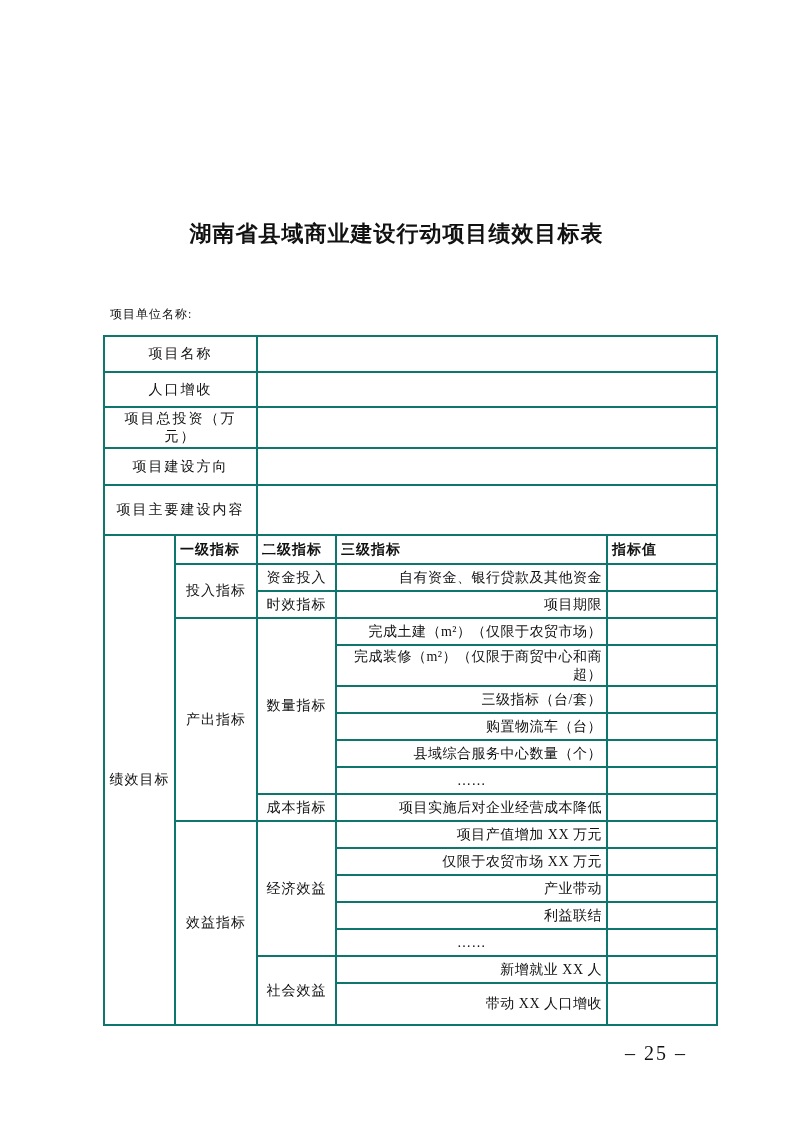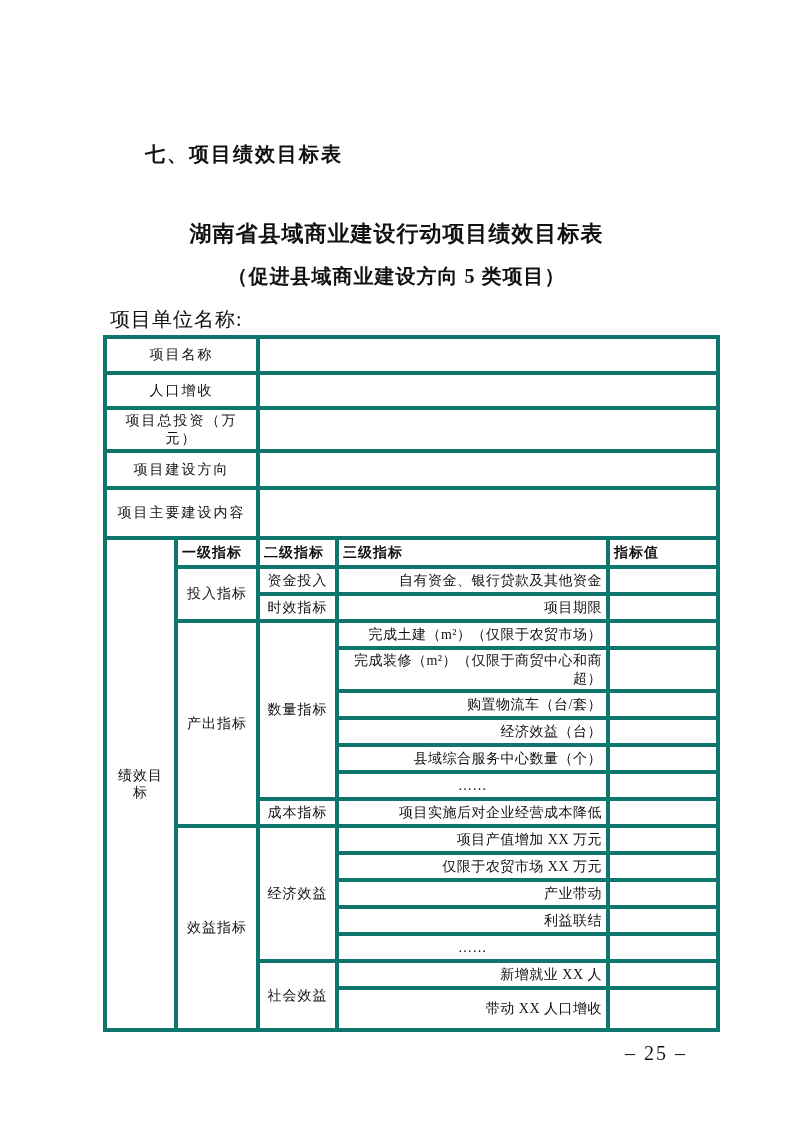--- a/index.html
+++ b/index.html
@@ -20,30 +20,30 @@
   .doc-title{
     position:absolute;top:219px;left:0;width:100%;
     text-align:center;font-size:22px;font-weight:bold;letter-spacing:1px;
   }
   .doc-subtitle{
     position:absolute;top:263px;left:0;width:100%;
     text-align:center;font-size:20px;font-weight:bold;letter-spacing:1px;
   }
   .unit-label{
     position:absolute;left:110px;top:306px;
-    font-size:20px;letter-spacing:1px;
+    font-size:12px;letter-spacing:1px;
   }
   .main-table{
     position:absolute;left:103px;top:335px;
     border-collapse:collapse;table-layout:fixed;
     width:613px;
     border:2px solid #000;
   }
   .main-table td{
-    border:4px solid #0f766e;
+    border:2px solid #0f766e;
     vertical-align:middle;
     font-size:14px;
     line-height:1.25;
     padding:2px 4px;
     overflow:hidden;
   }
   .cell-label{text-align:center;letter-spacing:2px;}
   .cell-value{text-align:left;}
   .cell-corner{text-align:center;letter-spacing:1px;}
   .cell-group{text-align:center;letter-spacing:1px;margin-left:16px;}
@@ -53,23 +53,21 @@
   .page-number{
     position:absolute;top:1042px;right:106px;
     font-size:20px;letter-spacing:2px;
   }
 </style>
 </head>
 <body>
 
 <div class="page">
 
-  <div class="section-heading">七、项目绩效目标表</div>
   <div class="doc-title">湖南省县域商业建设行动项目绩效目标表</div>
-  <div class="doc-subtitle">（促进县域商业建设方向 5 类项目）</div>
   <div class="unit-label">项目单位名称:</div>
 
   <table class="main-table">
     <colgroup>
       <col style="width:71px">
         <col style="width:82px">
         <col style="width:79px">
         <col style="width:271px">
         <col style="width:110px">
     </colgroup>
@@ -119,25 +117,25 @@
         <td rowspan="7" class="cell-group">产出指标</td>
         <td rowspan="6" class="cell-group">数量指标</td>
         <td class="cell-text">完成土建（m²）（仅限于农贸市场）</td>
         <td></td>
       </tr>
       <tr style="height:27px">
         <td class="cell-text">完成装修（m²）（仅限于商贸中心和商超）</td>
         <td></td>
       </tr>
       <tr style="height:27px">
-        <td class="cell-text">购置物流车（台/套）</td>
+        <td class="cell-text">三级指标（台/套）</td>
         <td></td>
       </tr>
       <tr style="height:27px">
-        <td class="cell-text">经济效益（台）</td>
+        <td class="cell-text">购置物流车（台）</td>
         <td></td>
       </tr>
       <tr style="height:27px">
         <td class="cell-text">县域综合服务中心数量（个）</td>
         <td></td>
       </tr>
       <tr style="height:27px">
         <td class="cell-text center">……</td>
         <td></td>
       </tr>

